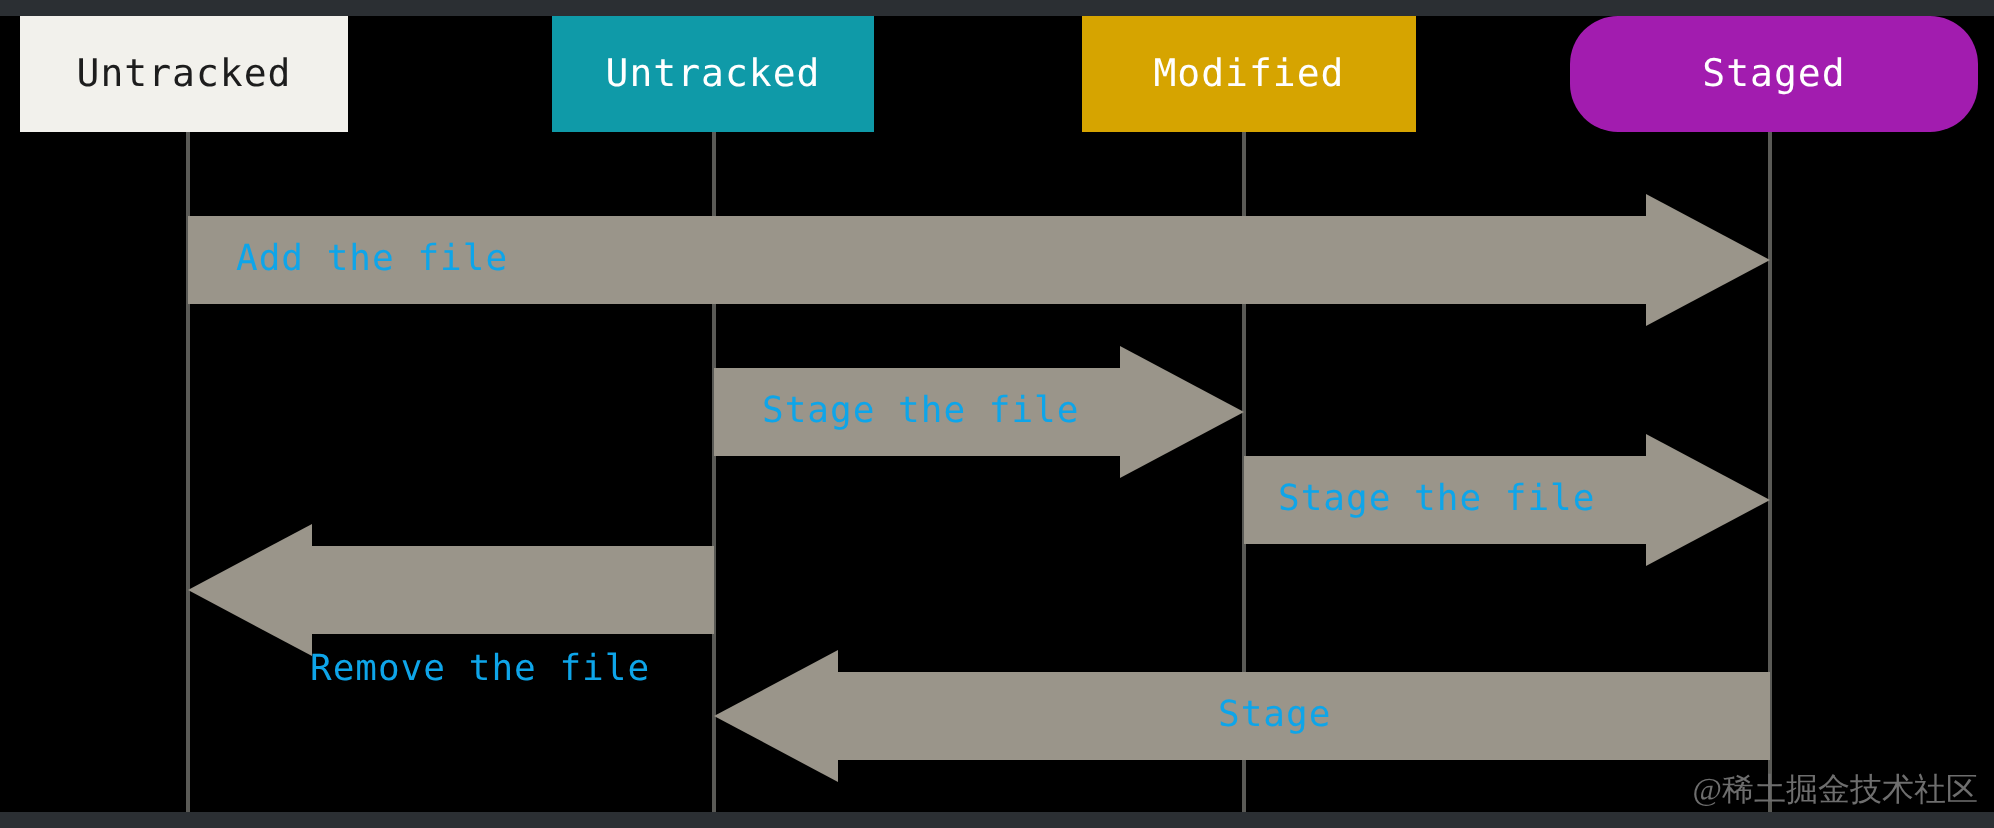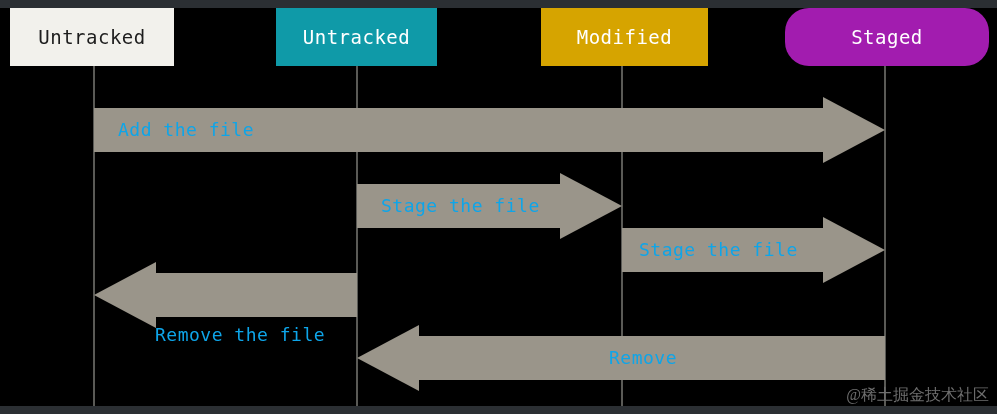--- a/index.html
+++ b/index.html
@@ -143,19 +143,19 @@
         <div class="caption" style="left: 639px;">Stage the file</div>
       </div>
       <div class="arrow left" style="top: 273px;">
         <div class="body" style="background: rgb(154, 149, 138); left: 156px; width: 201px;"></div>
         <div class="head" style="left: 94px; border-right-color: rgb(154, 149, 138);"></div>
         <div class="caption" style="left: 155px; margin-top: 40px;">Remove the file</div>
       </div>
       <div class="arrow left" style="top: 336px;">
         <div class="body" style="background: rgb(154, 149, 138); left: 419px; width: 466px;"></div>
         <div class="head" style="left: 357px; border-right-color: rgb(154, 149, 138);"></div>
-        <div class="caption" style="left: 609px;">Remove</div>
+        <div class="caption" style="left: 609px;">Stage</div>
       </div>
     </div>
 
   <div class="watermark">@稀土掘金技术社区</div>
 
 </div>
 
 </body></html>

